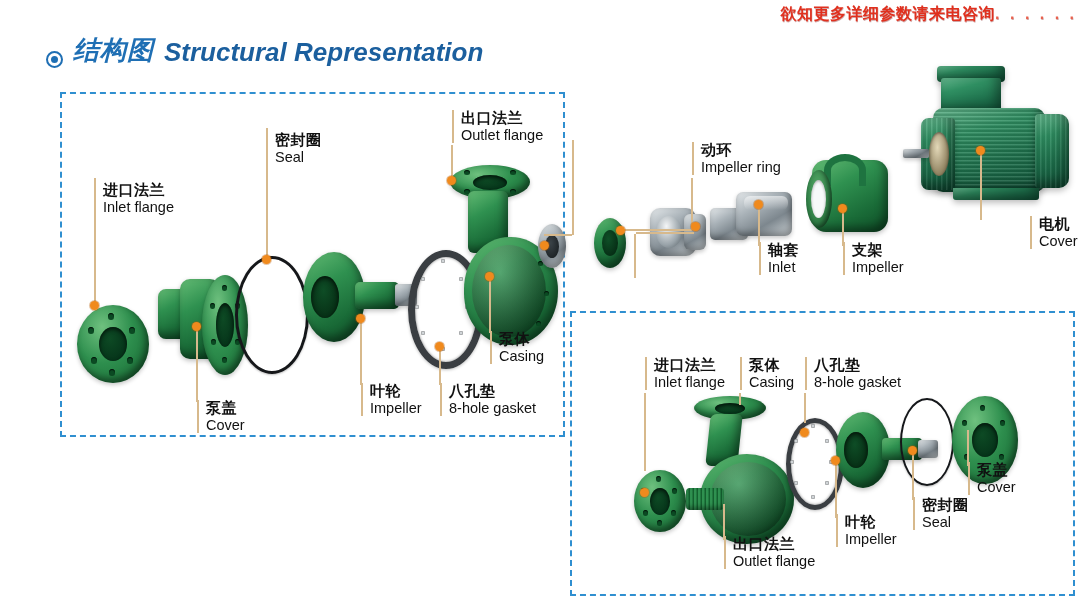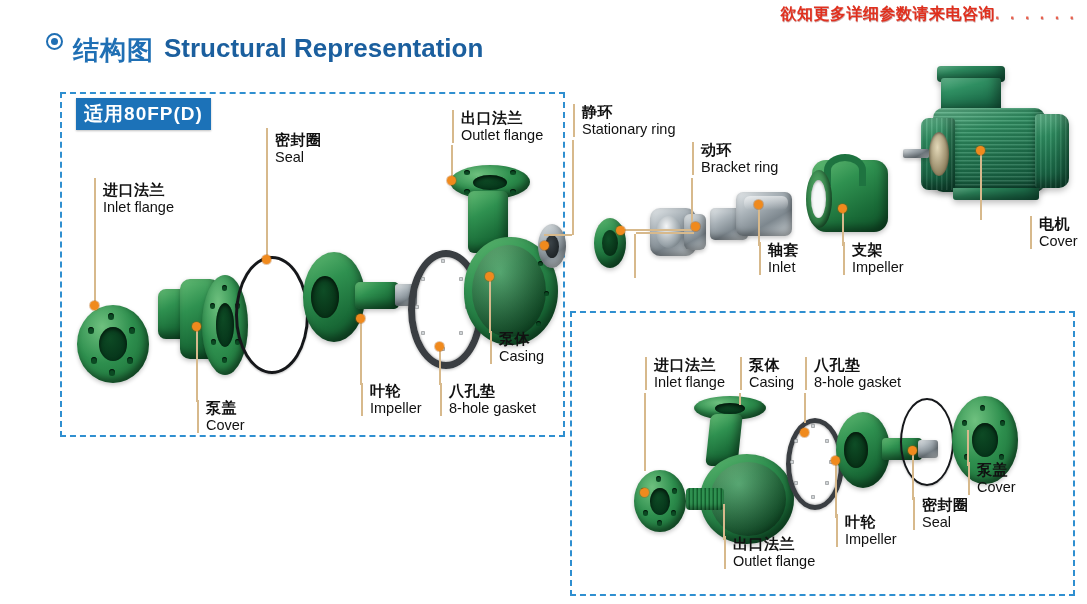--- a/index.html
+++ b/index.html
@@ -15,21 +15,21 @@
   .promo{
     position:absolute;top:4px;right:10px;
     font-size:16px;font-weight:bold;color:#e0301e;
     letter-spacing:0.5px;white-space:nowrap;
     text-shadow:0.5px 0.5px 0 rgba(120,0,0,.35);
   }
   .promo .dots{letter-spacing:3px;color:#e8614e;font-weight:bold;}
 
   .title-wrap{
     position:absolute;left:46px;top:33px;
-    display:flex;align-items:flex-start;gap:10px;
+    display:flex;align-items:flex-end;gap:10px;font-style:italic;
   }
   .title-bullet{
     width:17px;height:17px;border-radius:50%;
     border:2px solid #1f6fb4;box-sizing:border-box;
     display:flex;align-items:center;justify-content:center;flex:none;
   }
   .title-bullet i{width:7px;height:7px;border-radius:50%;background:#1f6fb4;display:block;}
   .title-cn{font-size:26px;font-weight:bold;color:#1f6fb4;letter-spacing:1px;}
   .title-en{font-size:26px;font-weight:bold;color:#1b5f9e;letter-spacing:0px;}
 
@@ -154,21 +154,20 @@
 
   <div class="title-wrap">
     <span class="title-bullet">
         <i></i>
       </span>
     <span class="title-cn">结构图</span>
     <span class="title-en">Structural Representation</span>
   </div>
 
   <div class="panel" id="panel-top"></div>
-  <div class="panel-badge" id="badge-top">适用80FP(D)</div>
 
   <div class="part flange" style="left:77px;top:305px;width:72px;height:78px;">
     <div class="bore" style="width:28px;height:34px;"></div>
     <div class="bolt" style="width:6px;height:7px;left:31px;top:8px;"></div>
     <div class="bolt" style="width:6px;height:7px;left:11px;top:22px;"></div>
     <div class="bolt" style="width:6px;height:7px;left:52px;top:22px;"></div>
     <div class="bolt" style="width:6px;height:7px;left:14px;top:52px;"></div>
     <div class="bolt" style="width:6px;height:7px;left:50px;top:52px;"></div>
     <div class="bolt" style="width:6px;height:7px;left:32px;top:64px;"></div>
   </div>
@@ -332,31 +331,27 @@
 
     <div class="metal" style="position:absolute;left:-12px;top:83px;width:26px;height:9px;border-radius:2px;"></div>
 
     <div class="motorbody" style="position:absolute;left:120px;top:48px;width:34px;height:74px;border-radius:4px 10px 10px 4px;">
       <div class="ribs-v"></div>
     </div>
 
     <div class="motorbody" style="position:absolute;left:38px;top:122px;width:86px;height:12px;border-radius:0 0 3px 3px;"></div>
   </div>
 
-  <div class="label" style="left:573px;top:104px;">
-    <span class="cn">静环</span>
-    <span class="en">Stationary ring</span>
-  </div>
   <div class="leader" style="left:572px;top:140px;height:95px;"></div>
   <div class="dot" style="left:540px;top:241px;"></div>
   <div class="leader h" style="left:544px;top:234px;width:28px;height:2px;"></div>
 
   <div class="label" style="left:692px;top:142px;">
     <span class="cn">动环</span>
-    <span class="en">Bracket ring</span>
+    <span class="en">Impeller ring</span>
   </div>
   <div class="leader" style="left:691px;top:178px;height:52px;"></div>
   <div class="leader h" style="left:622px;top:229px;width:70px;height:2px;"></div>
   <div class="dot" style="left:616px;top:226px;"></div>
 
   <div class="leader" style="left:634px;top:234px;height:44px;"></div>
   <div class="dot" style="left:691px;top:222px;"></div>
   <div class="leader h" style="left:636px;top:232px;width:58px;height:2px;"></div>
 
   <div class="label" style="left:759px;top:242px;">

